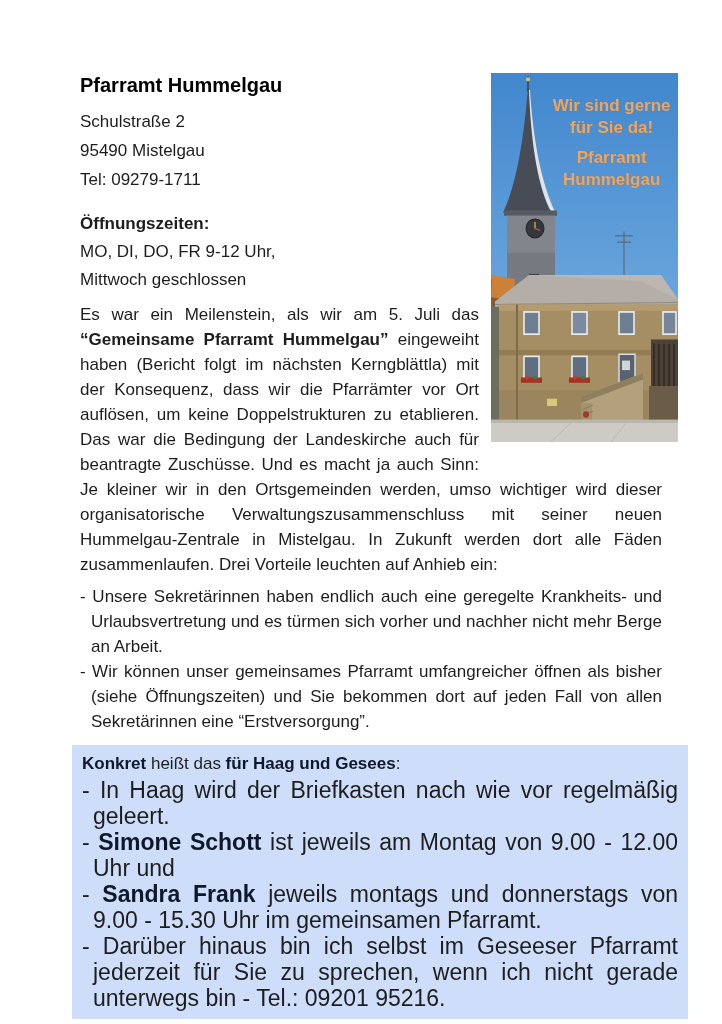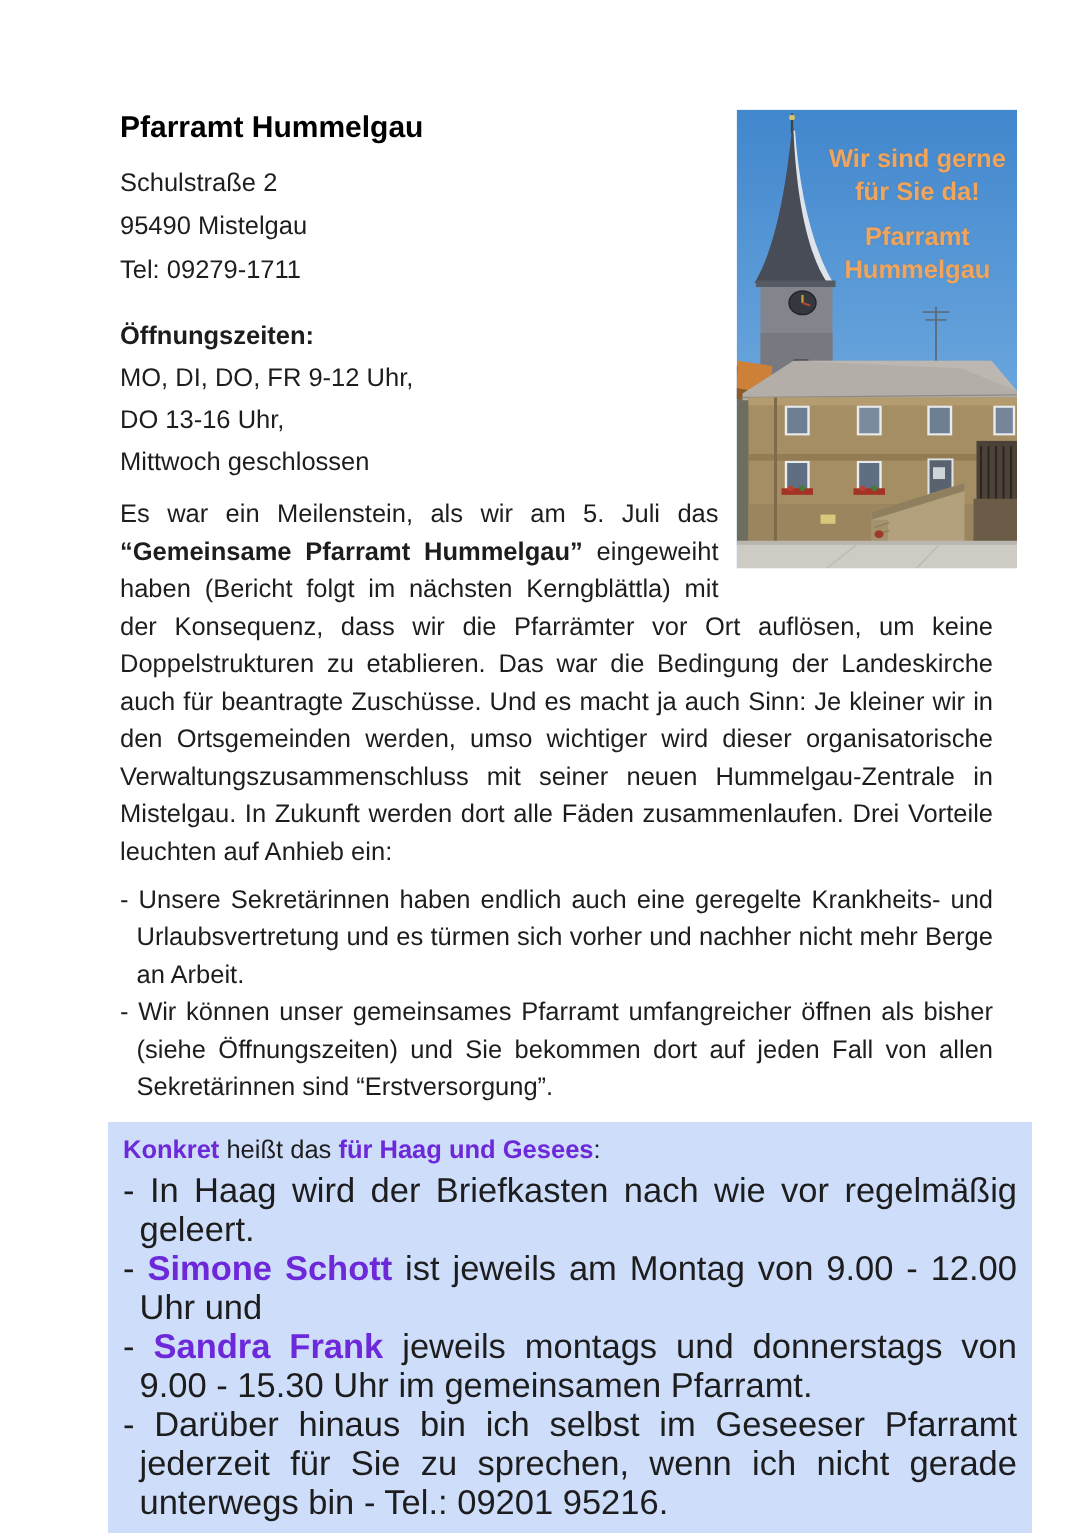--- a/index.html
+++ b/index.html
@@ -11,21 +11,21 @@
     font-family:"Liberation Sans", sans-serif;
     color:#1d1d1d;
     overflow:hidden;
   }
   .content{
     padding:73px 60px 0 80px;
   }
   
   .photo{
     float:right;
-    width:187px;height:306px;
+    width:187px;height:369px;
     margin:0 -16px 14px 12px;
     position:relative;
     overflow:hidden;
   }
   .photo svg{display:block;width:100%;height:100%;}
   .photo-caption{
     position:absolute;
     top:22px;left:30%;right:1%;
     text-align:center;
     font-weight:bold;
@@ -70,21 +70,21 @@
     margin-right:-26px;
     background:#cdddfa;
     padding:6px 10px 8px 10px;
   }
   .bluebox .box-line,
   .bluebox .bullet{
     font-size:23px;
     line-height:26px;
   }
   .bluebox .box-heading{font-size:17px;line-height:26px;}
-  .bluebox b{color:#6d28d9;}
+  .bluebox b{color:#0f172a;}
   .signoff{
     font-size:17px;
     line-height:26px;
     font-weight:bold;
     text-align:right;
     padding-right:4px;
   }
 </style>
 </head>
 <body>
@@ -187,29 +187,28 @@
     <h1 class="title">Pfarramt Hummelgau</h1>
     <div class="address">
       <div>Schulstraße 2</div>
       <div>95490 Mistelgau</div>
       <div>Tel: 09279-1711</div>
     </div>
 
     <div class="hours">
       <div class="hours-title">Öffnungszeiten:</div>
       <div>MO, DI, DO, FR 9-12 Uhr,</div>
-      <div>DO 13-16 Uhr,</div>
       <div>Mittwoch geschlossen</div>
     </div>
 
     <p class="intro"><span>Es war ein Meilenstein, als wir am 5. Juli das </span><b>“Gemeinsame Pfarramt Hummelgau”</b><span> einge­weiht haben (Bericht folgt im nächsten Kerng­blättla) mit der Konsequenz, dass wir die Pfar­rämter vor Ort auflösen, um keine Doppelstrukturen zu etablieren. Das war die Bedingung der Landeskirche auch für beantragte Zuschüsse. Und es macht ja auch Sinn: Je kleiner wir in den Ortsgemeinden werden, umso wichtiger wird dieser organisatorische Verwaltungszusammenschluss mit seiner neuen Hummelgau-Zentrale in Mistelgau. In Zukunft werden dort alle Fäden zusammenlaufen. Drei Vorteile leuchten auf Anhieb ein:</span></p>
 
     <div class="bullets">
       <div class="bullet">- Unsere Sekretärinnen haben endlich auch eine geregelte Krankheits- und Urlaubsvertretung und es türmen sich vorher und nachher nicht mehr Berge an Arbeit.</div>
-      <div class="bullet">- Wir können unser gemeinsames Pfarramt umfangreicher öffnen als bisher (siehe Öffnungszeiten) und Sie bekommen dort auf jeden Fall von allen Sekretärinnen sind “Erstversorgung”.</div>
+      <div class="bullet">- Wir können unser gemeinsames Pfarramt umfangreicher öffnen als bisher (siehe Öffnungszeiten) und Sie bekommen dort auf jeden Fall von allen Sekretärinnen eine “Erstversorgung”.</div>
     </div>
 
     <div class="bluebox">
       <div class="box-heading"><b>Konkret</b><span> heißt das </span><b>für Haag und Gesees</b><span>:</span></div>
       <div class="bullet">- In Haag wird der Briefkasten nach wie vor regelmäßig geleert.</div>
       <div class="bullet"><span>- </span><b>Simone Schott</b><span> ist jeweils am Montag von 9.00 - 12.00 Uhr und</span></div>
       <div class="bullet"><span>- </span><b>Sandra Frank</b><span> jeweils montags und donnerstags von 9.00 - 15.30 Uhr im gemeinsamen Pfarramt.</span></div>
       <div class="bullet">- Darüber hinaus bin ich selbst im Geseeser Pfarramt jederzeit für Sie zu sprechen, wenn ich nicht gerade unterwegs bin - Tel.: 09201 95216.</div>
     </div>
 

